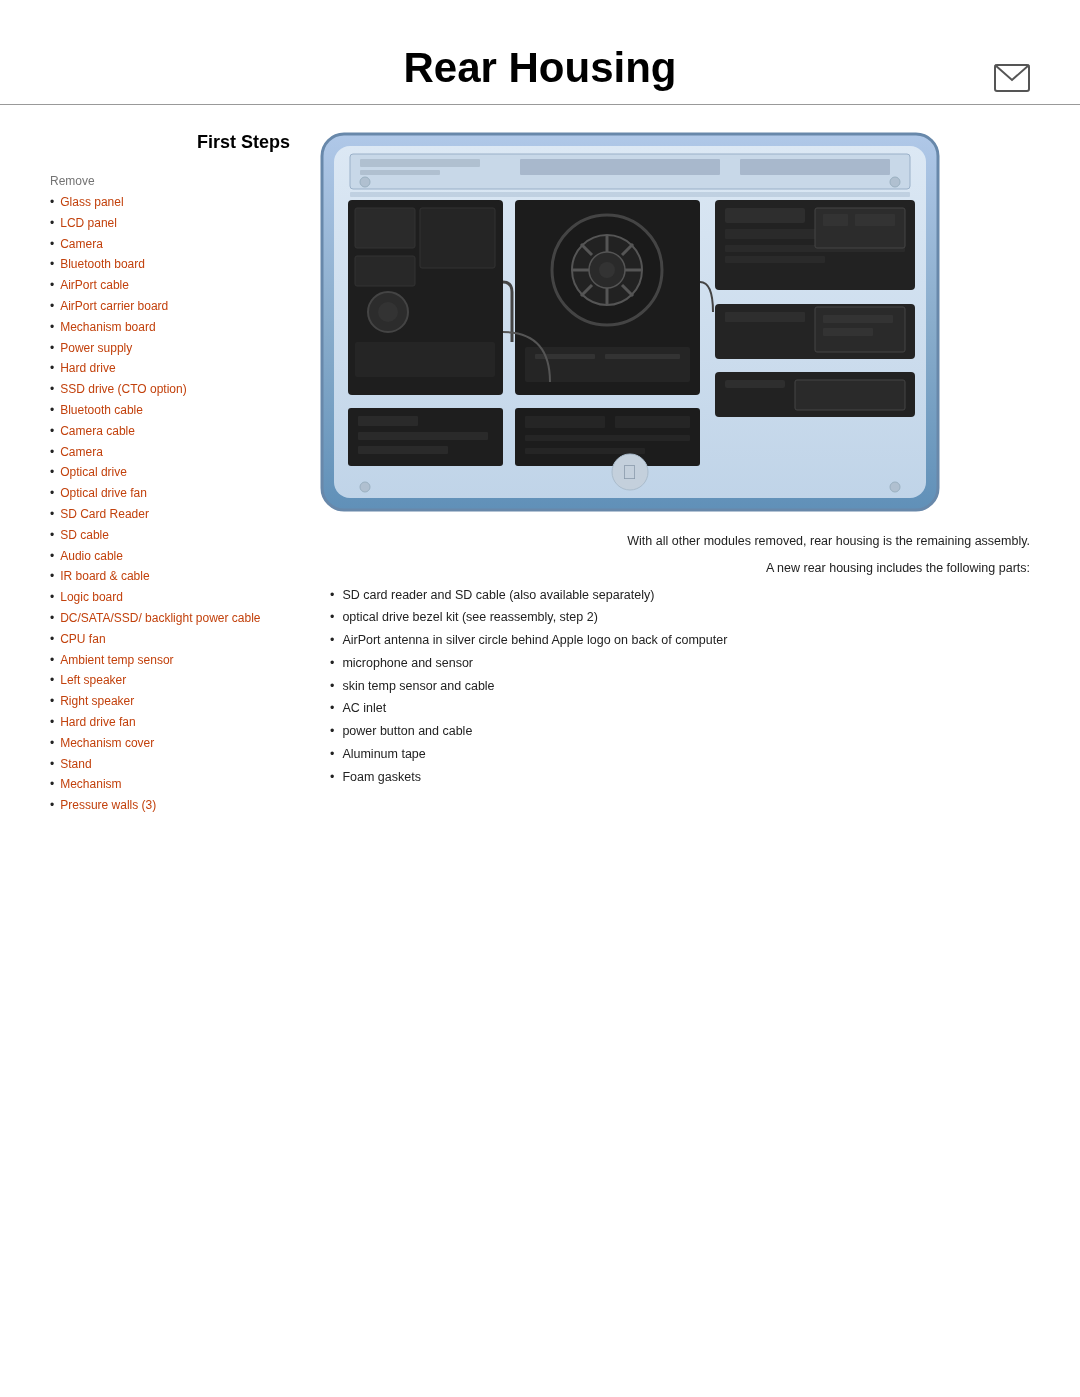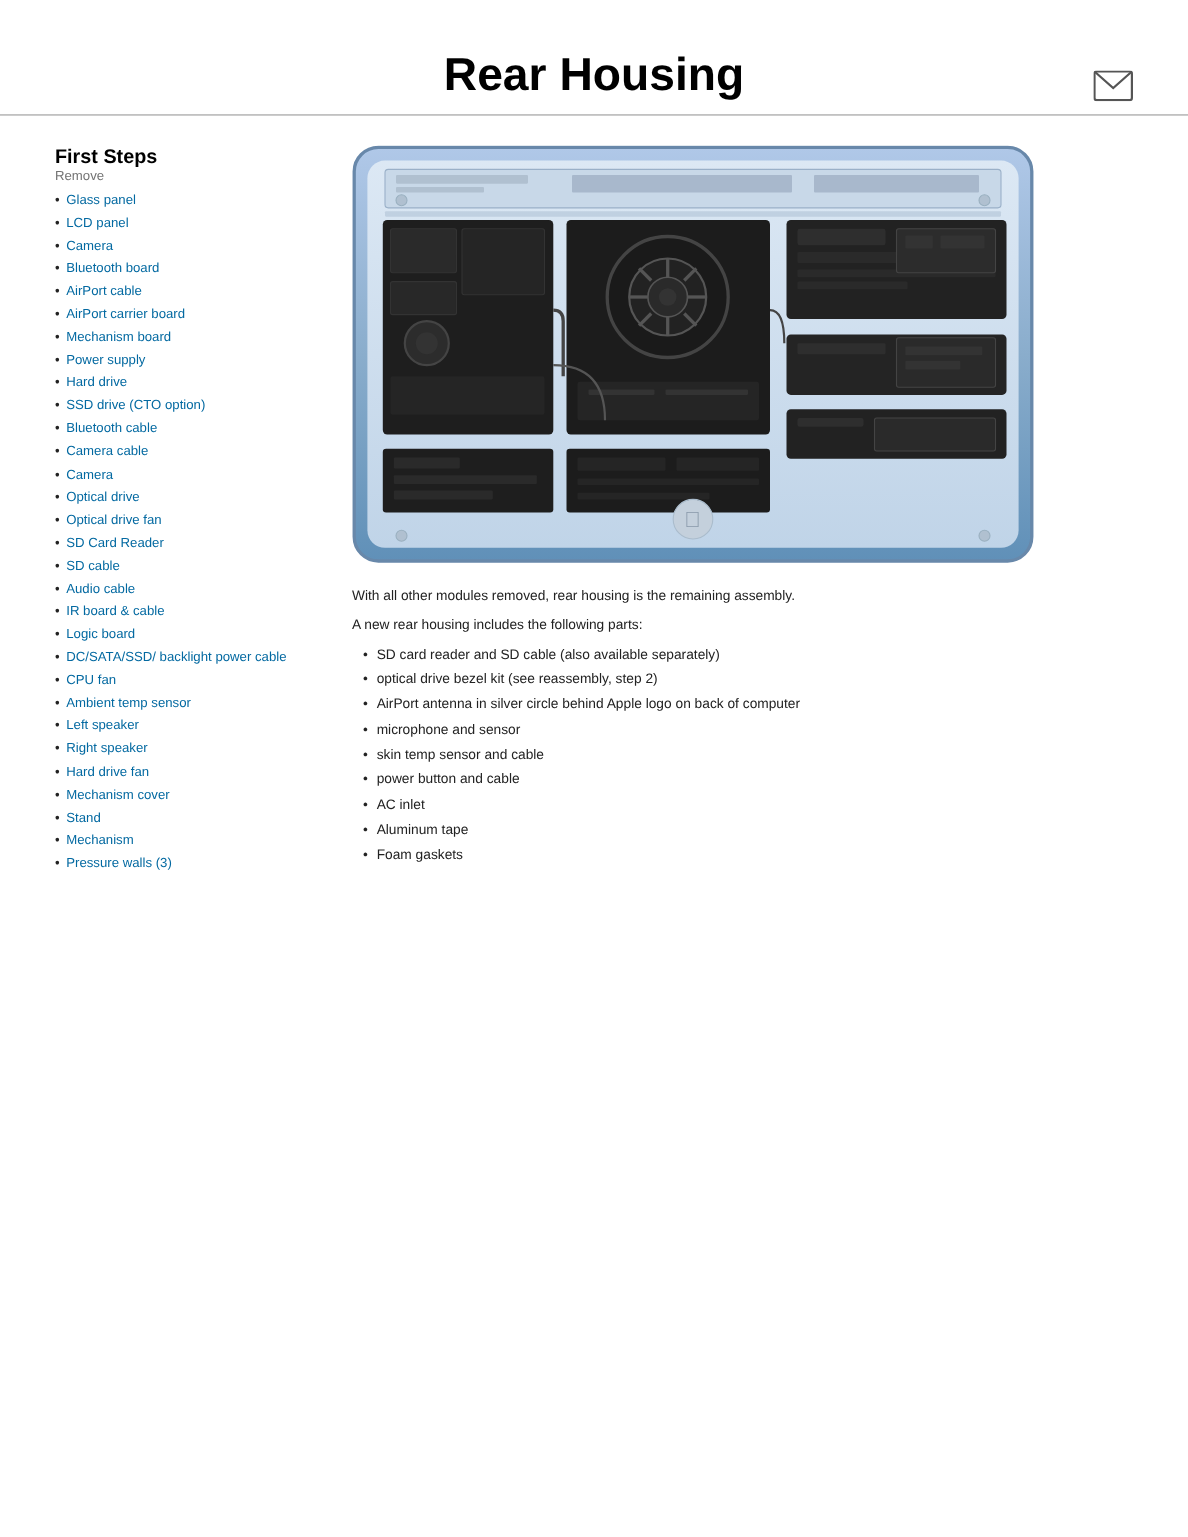--- a/index.html
+++ b/index.html
@@ -59,21 +59,22 @@
     
     .left-col {
       width: 240px;
       flex-shrink: 0;
     }
 
     .first-steps-title {
       font-size: 18px;
       font-weight: bold;
       color: #000;
-      margin-bottom: 0;
+      margin-bottom: 21px;
+      text-align: right;
     }
 
     .remove-label {
       font-size: 12px;
       color: #737373;
       margin-bottom: 6px;
     }
 
     .steps-list {
       list-style: none;
@@ -89,34 +90,35 @@
     }
 
     .steps-list li::before {
       content: "•";
       margin-right: 6px;
       color: #222;
       flex-shrink: 0;
     }
 
     .steps-list li a {
-      color: #0369a1;
+      color: #c2410c;
       text-decoration: none;
       font-size: 12px;
       line-height: 1.4;
     }
 
     
     .right-col {
       flex: 1;
     }
 
     
     .description-area {
       margin-top: 5px;
+      text-align: right;
     }
 
     .description-line {
       font-size: 12.5px;
       color: #222;
       margin-bottom: 8px;
       line-height: 1.5;
     }
 
     .bullet-list {
@@ -375,22 +377,22 @@
 
       <div class="description-area">
         <p class="description-line">With all other modules removed, rear housing is the remaining assembly.</p>
         <p class="description-line">A new rear housing includes the following parts:</p>
         <ul class="bullet-list" id="includes-list-container">
         <li>SD card reader and SD cable (also available separately)</li>
             <li>optical drive bezel kit (see reassembly, step 2)</li>
             <li>AirPort antenna in silver circle behind Apple logo on back of computer</li>
             <li>microphone and sensor</li>
             <li>skin temp sensor and cable</li>
+            <li>AC inlet</li>
             <li>power button and cable</li>
-            <li>AC inlet</li>
             <li>Aluminum tape</li>
             <li>Foam gaskets</li>
           </ul>
       </div>
 
     </div>
   </div>
 
 </div>
 

